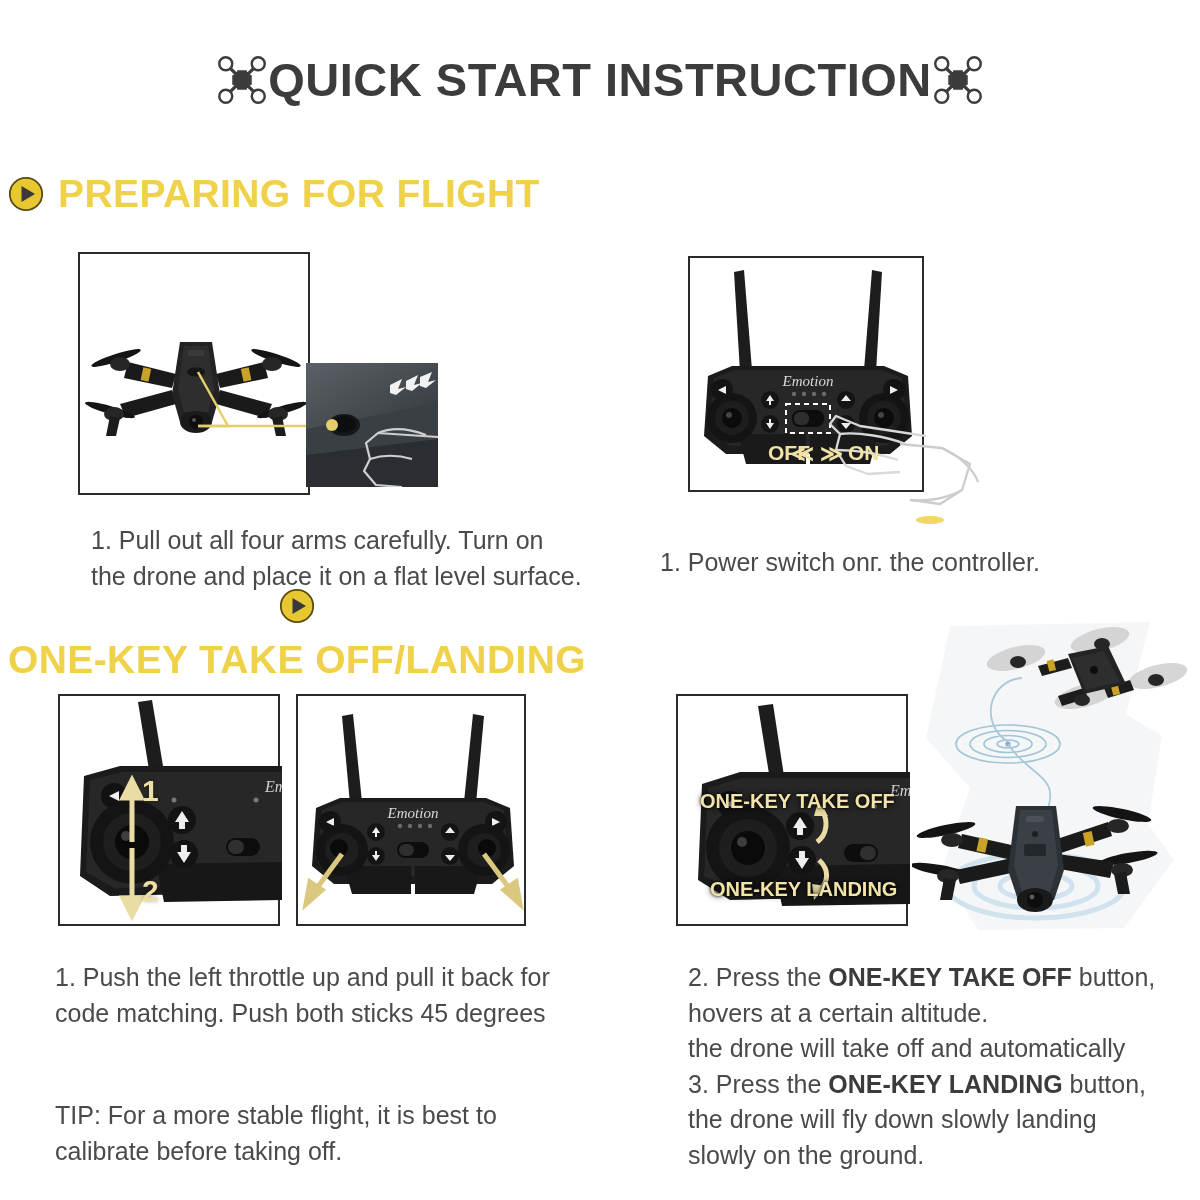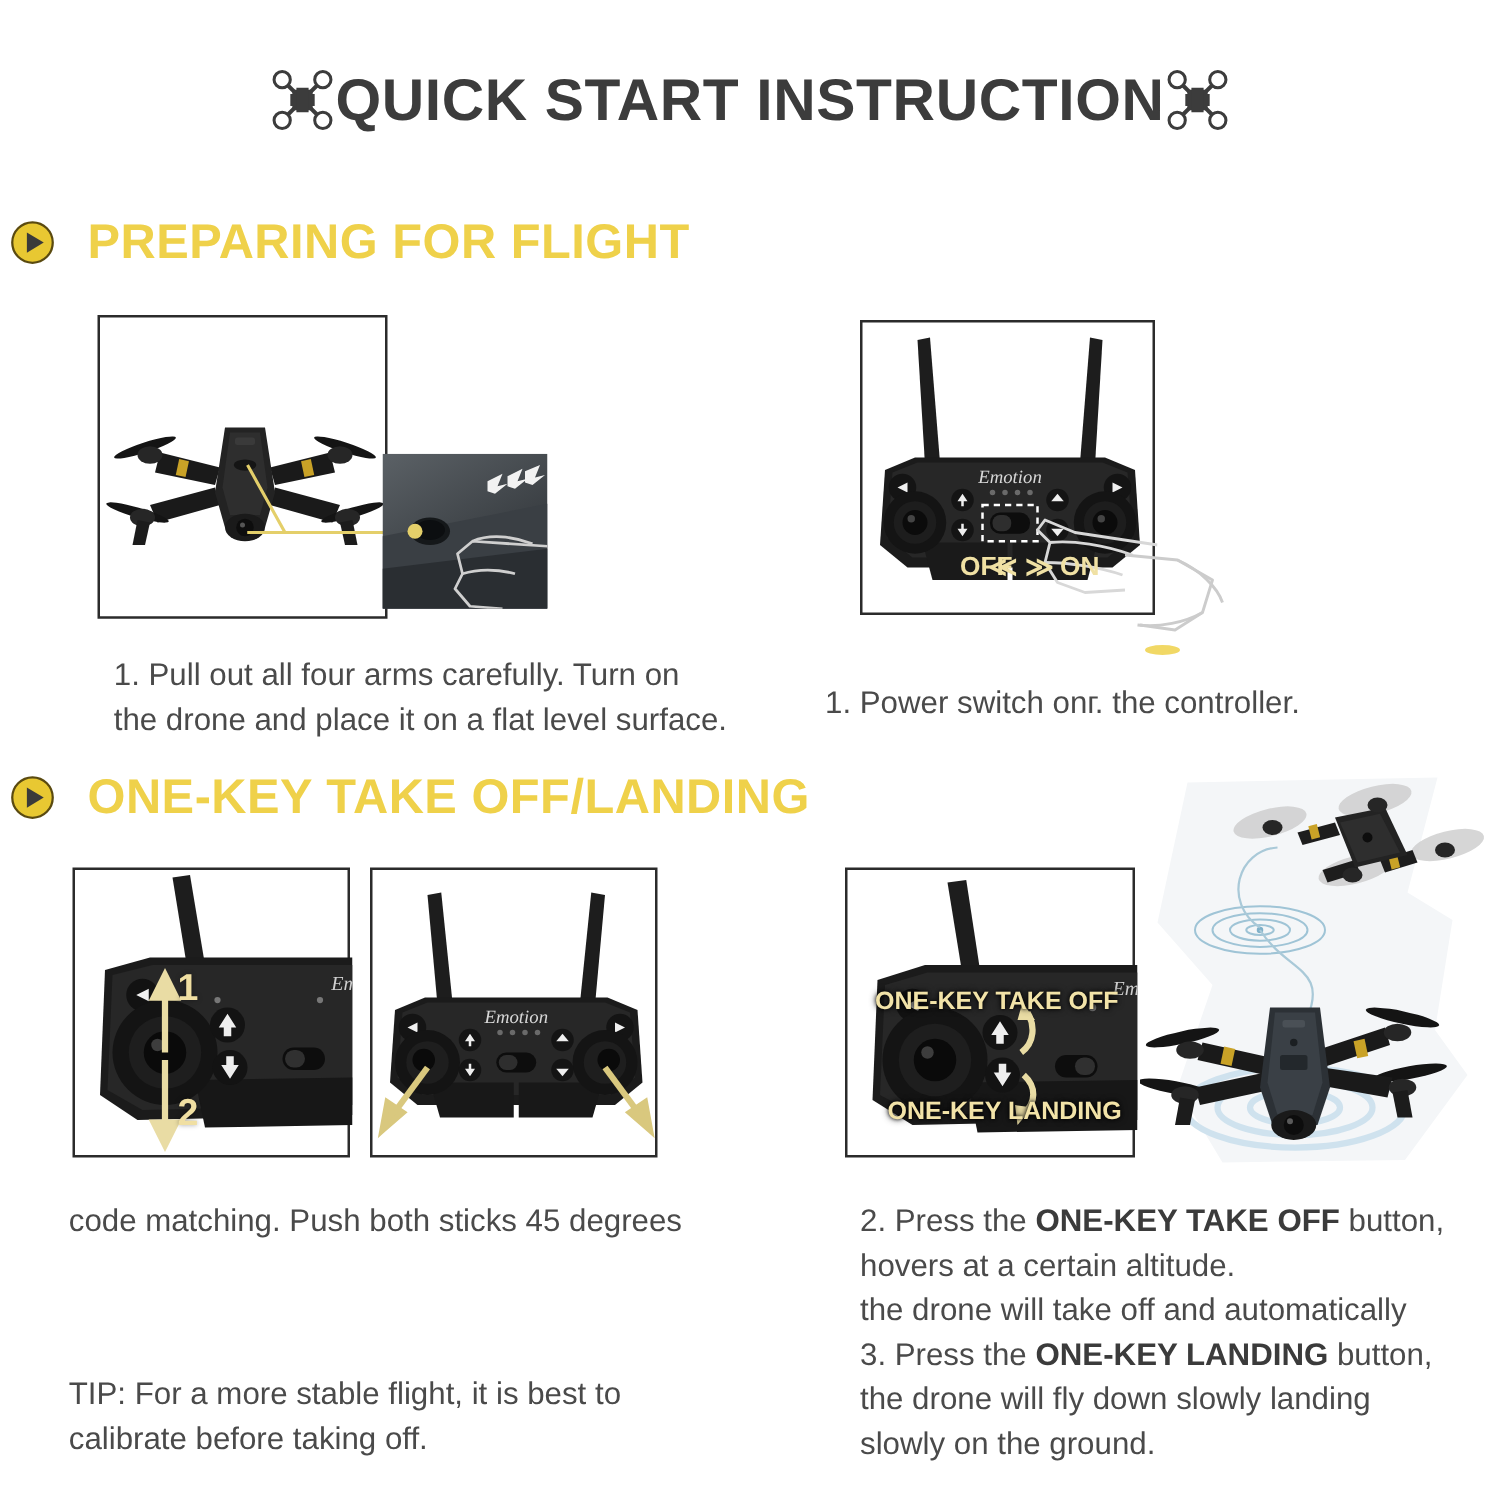--- a/index.html
+++ b/index.html
@@ -17,24 +17,24 @@
     display: flex; align-items: center; justify-content: center; 
   }
   .title-text {
     font-size: 47px; font-weight: bold; color: #3c3c3c;
     letter-spacing: 0.5px; white-space: nowrap;
   }
   .drone-glyph { width: 52px; height: 52px; display:block; }
 
   
   .section-head {
-    position: absolute; display: flex; align-items: center; gap: 26px;
+    position: absolute; display: flex; align-items: center; gap: 14px;
   }
   .sh1 { top: 172px; left: 8px; }
-  .sh2 { top: 616px; left: 8px; }
+  .sh2 { top: 588px; left: 8px; flex-direction: column; }
   .bullet-icon { width: 36px; height: 36px; flex: none; }
   .section-title {
     font-size: 39px; font-weight: bold; color: #EFD14A;
     letter-spacing: 0.4px; white-space: nowrap;
   }
 
   
   .panel {
     position: absolute; background: #fff;
     border: 2px solid #2b2b2b; overflow: visible;
@@ -512,20 +512,21 @@
       <rect x="114" y="198" width="18" height="6" rx="2" fill="#4a5056"></rect>
       <circle cx="123" cy="216" r="3" fill="#1b1f22"></circle>
       <rect x="112" y="226" width="22" height="12" rx="2" fill="#23282c"></rect>
       <ellipse cx="123" cy="282" rx="18" ry="12" fill="#1a1a1a"></ellipse>
       <circle cx="123" cy="282" r="8" fill="#0d0d0d"></circle>
       <circle cx="120" cy="279" r="2.4" fill="#5a5a5a"></circle>
     </g>
   </svg>
 
   <div class="body-text" style="left:55px; top:960px; width:580px;">
+    <div>1. Push the left throttle up and pull it back for</div>
     <div>code matching. Push both sticks 45 degrees</div>
   </div>
 
   <div class="body-text" style="left:55px; top:1098px; width:580px;">
     <div>TIP: For a more stable flight, it is best to</div>
     <div>calibrate before taking off.</div>
   </div>
 
   <div class="body-text" style="left:660px; top:960px; width:540px;margin-left:28px;">
     <div><span>2. Press the </span><b>ONE-KEY TAKE OFF</b><span> button,</span></div>

